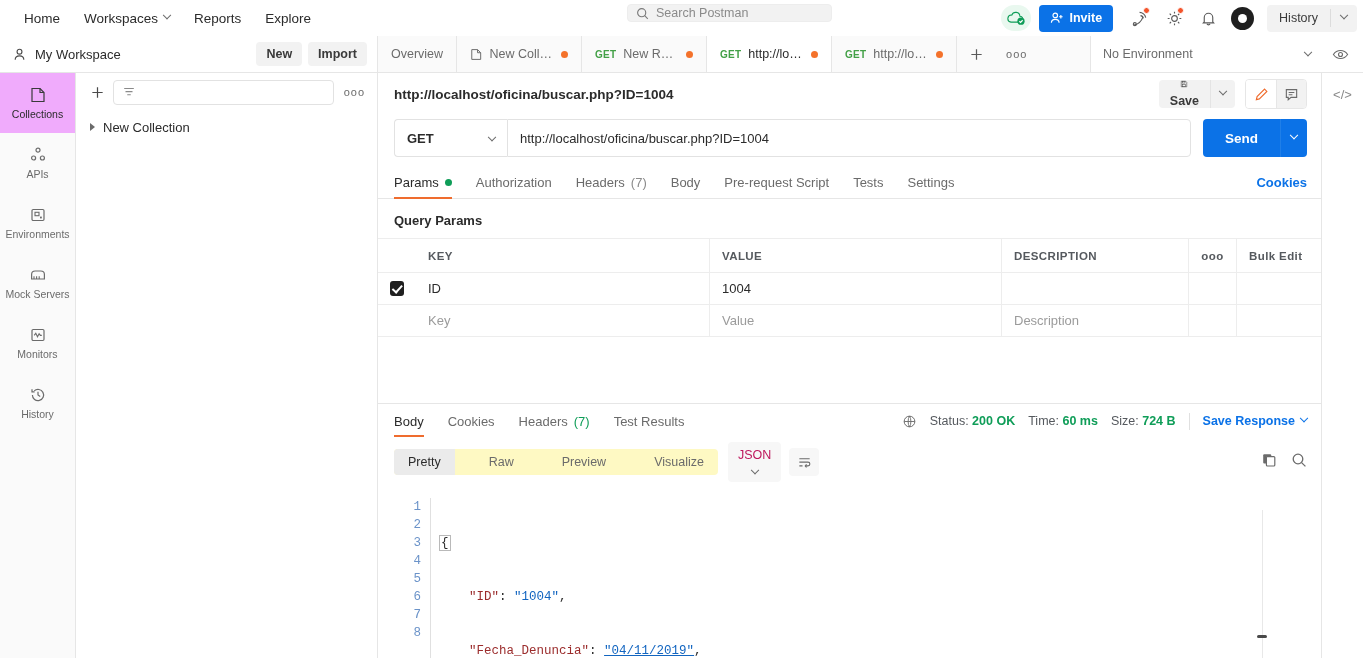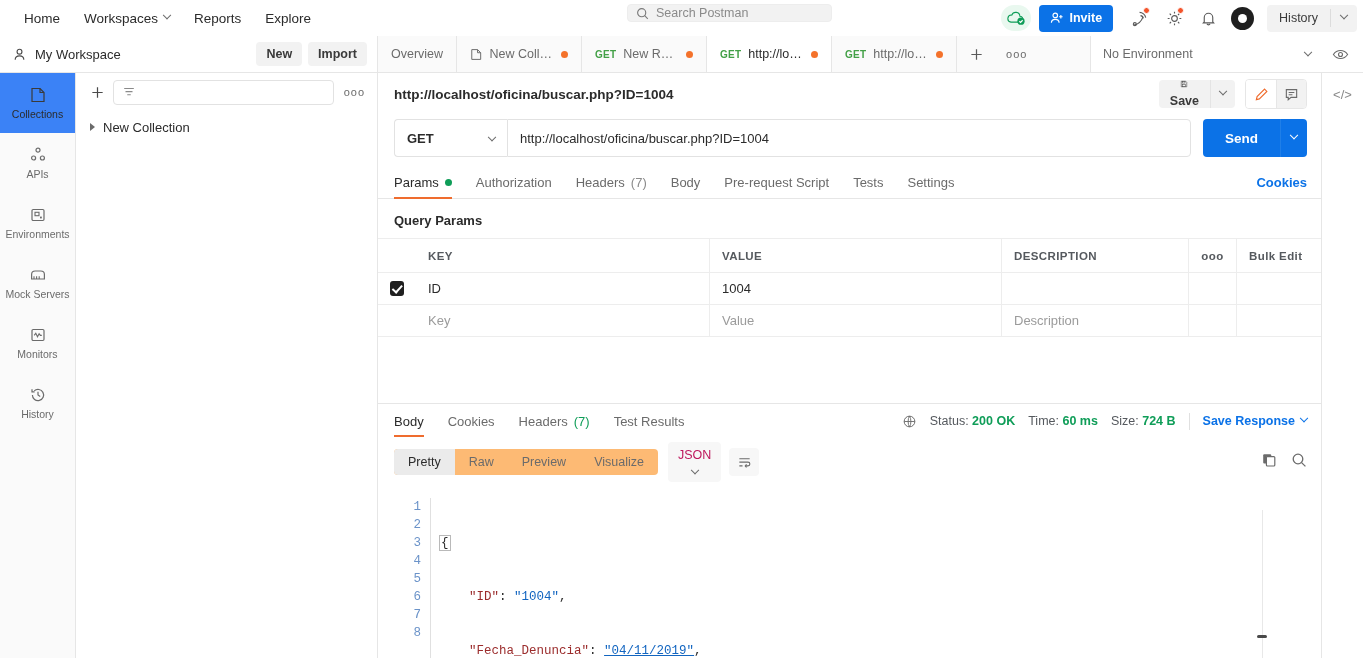--- a/index.html
+++ b/index.html
@@ -73,21 +73,21 @@
   .tab-more { display: flex; align-items: center; padding: 0 10px; cursor: pointer; color: #6b6b6b; letter-spacing: 1px; font-size: 11px; }
   .env-zone { display: flex; align-items: center; border-left: 1px solid #e6e6e6; background: #fff; padding: 0 6px 0 12px; min-width: 273px; }
   .env-sel { display: flex; flex: 1; font-size: 12.5px; color: #6b6b6b; cursor: pointer; }
   .env-sel .cv { margin-left: auto; padding-right: 12px; }
 
   
   .body-row { flex: 1; display: flex; min-height: 0; }
 
   .railleft { width: 76px; min-width: 76px; border-right: 1px solid #e6e6e6; background: #fafafa; padding-top: 0; }
   .rail-item { height: 60px; display: flex; flex-direction: column; align-items: center; justify-content: center; gap: 4px; cursor: pointer; color: #6b6b6b; }
-  .rail-item.active { background: #3b82f6; color: #2b2b2b; }
+  .rail-item.active { background: #f0abfc; color: #2b2b2b; }
   .rail-item span { font-size: 10.5px; }
 
   .sidebar { width: 302px; min-width: 302px; border-right: 1px solid #e6e6e6; background: #fff; display: flex; flex-direction: column; }
   .sb-top { height: 38px; display: flex; align-items: center; padding: 0 10px 0 14px; gap: 8px; }
   .sb-plus { cursor: pointer; color: #4a4a4a; display: flex; align-items: center; }
   .sb-filter { flex: 1; height: 25px; border: 1px solid #e2e2e2; border-radius: 4px; display: flex; align-items: center; padding: 0 8px; cursor: text; }
   .sb-dots { cursor: pointer; color: #6b6b6b; letter-spacing: 1px; font-size: 11px; padding: 0 2px; }
   .sb-item { height: 32px; display: flex; align-items: center; gap: 8px; padding-left: 14px; font-size: 13px; color: #2b2b2b; cursor: pointer; }
   .carettiny { width: 0; height: 0; border-left: 5px solid #6b6b6b; border-top: 4px solid transparent; border-bottom: 4px solid transparent; }
 
@@ -149,21 +149,21 @@
   
   .resp { border-top: 1px solid #e6e6e6; flex: 1; display: flex; flex-direction: column; min-height: 0; }
   .resp-tabs { display: flex; align-items: center; height: 34px; padding: 0 14px 0 16px; }
   .resp-meta { margin-left: auto; display: flex; align-items: center; gap: 0; font-size: 12.5px; color: #55595e; }
   .resp-meta .pair { margin-right: 13px; }
   .resp-meta .g { color: #0f9d58; font-weight: bold; }
   .resp-meta .vdiv { width: 1px; height: 17px; background: #e0e0e0; margin-right: 13px; }
   .save-resp { color: #0b72e7; font-weight: bold; display: flex; align-items: center; gap: 6px; cursor: pointer; }
 
   .fmt-row { display: flex; align-items: center; padding: 4px 14px 6px 16px; gap: 0; }
-  .seg { display: flex; background: #fdba74; border-radius: 4px; overflow: hidden; }
+  .seg { display: flex; background: #fef9c3; border-radius: 4px; overflow: hidden; gap: 20px; }
   .seg .s { font-size: 12.5px; color: #6b6b6b; padding: 6px 14px; cursor: pointer; }
   .seg .s.active { background: #ebebeb; color: #2b2b2b; }
   .fmt-sel { margin-left: 10px; display: flex; align-items: center; gap: 8px; background: #f7f7f7; border-radius: 4px; padding: 6px 10px; font-size: 12.5px; color: #be185d; cursor: pointer; flex-direction: column; }
   .wrap-btn { margin-left: 8px; background: #f7f7f7; border-radius: 4px; width: 30px; height: 28px; display: flex; align-items: center; justify-content: center; cursor: pointer; }
   .fmt-right { margin-left: auto; display: flex; align-items: center; gap: 14px; }
 
   .code-area { flex: 1; position: relative; overflow: hidden; display: flex; font-family: "Liberation Mono", monospace; font-size: 12.5px; }
   .gutter { width: 52px; min-width: 52px; text-align: right; padding: 10px 9px 0 0; color: #6b93c9; line-height: 18px; user-select: none; }
   .gutter-line { border-left: 1px solid #e0e0e0; margin: 10px 0 0 0; }
   .code { flex: 1; padding: 10px 0 0 8px; line-height: 18px; white-space: pre; position: relative; }

